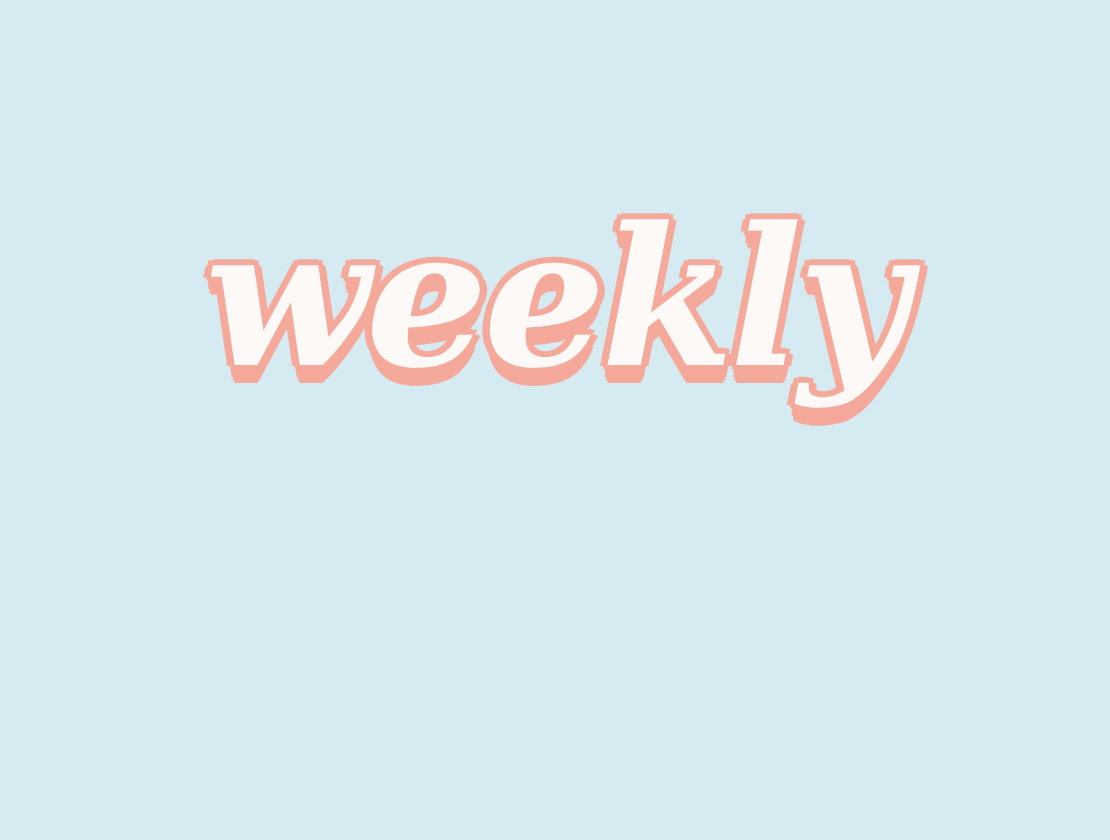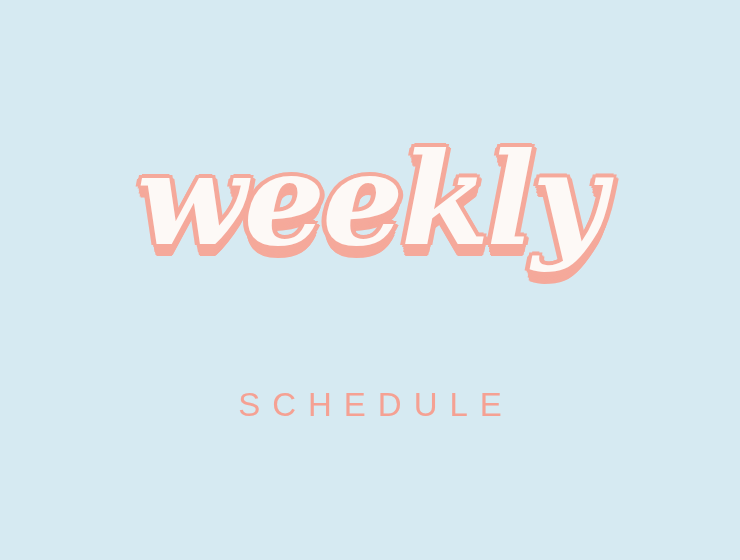--- a/index.html
+++ b/index.html
@@ -99,15 +99,14 @@
 </style>
 </head>
 <body>
 
 <div id="poster">
 
   <div class="headline-block">
     <div class="headline-line headline-line-1">weekly</div>
   </div>
 
-  <div class="subtitle">SCHEDULE</div>
 
 </div>
 
 </body></html>

